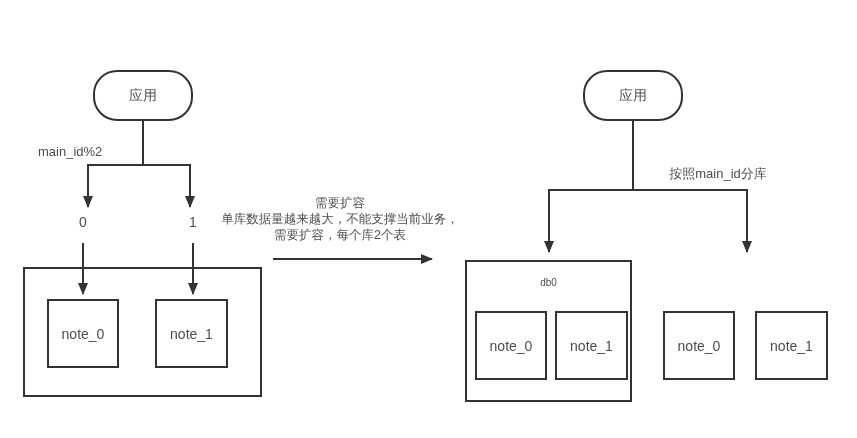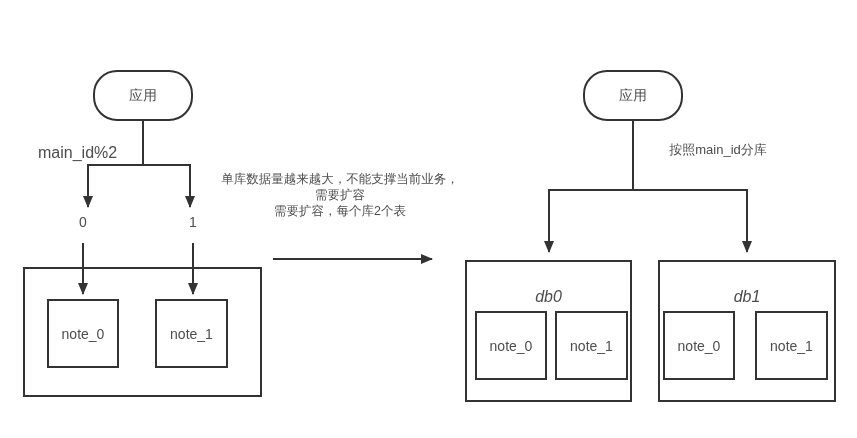--- a/index.html
+++ b/index.html
@@ -48,39 +48,39 @@
   .note-box {
     display: flex;
     align-items: center;
     justify-content: center;
     font-size: 14px;
   }
   .db-title {
     position: absolute;
     left: 0;
     right: 0;
-    top: 26px;
+    top: 15px;
     text-align: center;
-    font-size: 16px;
-    font-style: italic;
+    font-size: 10px;
   }
   .free-label {
     position: absolute;
-    font-size: 16px;
+    font-size: 13px;
     white-space: nowrap;
   }
   .route-label {
     position: absolute;
     width: 20px;
     text-align: center;
     font-size: 14px;
   }
   .caption {
     position: absolute;
     text-align: center;
+    margin-top: 24px;
   }
   .caption-transition {
     left: 208px;
     top: 171px;
     width: 264px;
     font-size: 12.5px;
     line-height: 16px;
   }
   .caption-shard-rule {
     left: 616px;
@@ -129,22 +129,22 @@
   <div class="box container-box" style="left:23px; top:267px; width:239px; height:130px;"></div>
 
   <div class="box note-box" style="left:47px; top:299px; width:72px; height:69px;">
     <span>note_0</span>
   </div>
   <div class="box note-box" style="left:155px; top:299px; width:73px; height:69px;">
     <span>note_1</span>
   </div>
 
   <div class="caption caption-transition">
+    <div>需要扩容</div>
     <div>单库数据量越来越大，不能支撑当前业务，</div>
-    <div>需要扩容</div>
     <div>需要扩容，每个库2个表</div>
   </div>
 
   <div class="box rounded" style="left:583px; top:70px; width:100px; height:51px;">
     <span>应用</span>
   </div>
 
   <div class="caption caption-shard-rule">
     <div>按照main_id分库</div>
   </div>
@@ -152,23 +152,20 @@
   <div class="box container-box" style="left:465px; top:260px; width:167px; height:142px;">
     <div class="db-title">db0</div>
   </div>
   <div class="box note-box" style="left:475px; top:311px; width:72px; height:69px;">
     <span>note_0</span>
   </div>
   <div class="box note-box" style="left:555px; top:311px; width:73px; height:69px;">
     <span>note_1</span>
   </div>
 
-  <div class="box container-box" style="left:658px; top:260px; width:178px; height:142px;">
-    <div class="db-title">db1</div>
-  </div>
   <div class="box note-box" style="left:663px; top:311px; width:72px; height:69px;">
     <span>note_0</span>
   </div>
   <div class="box note-box" style="left:755px; top:311px; width:73px; height:69px;">
     <span>note_1</span>
   </div>
 
 </div>
 
 </body></html>

